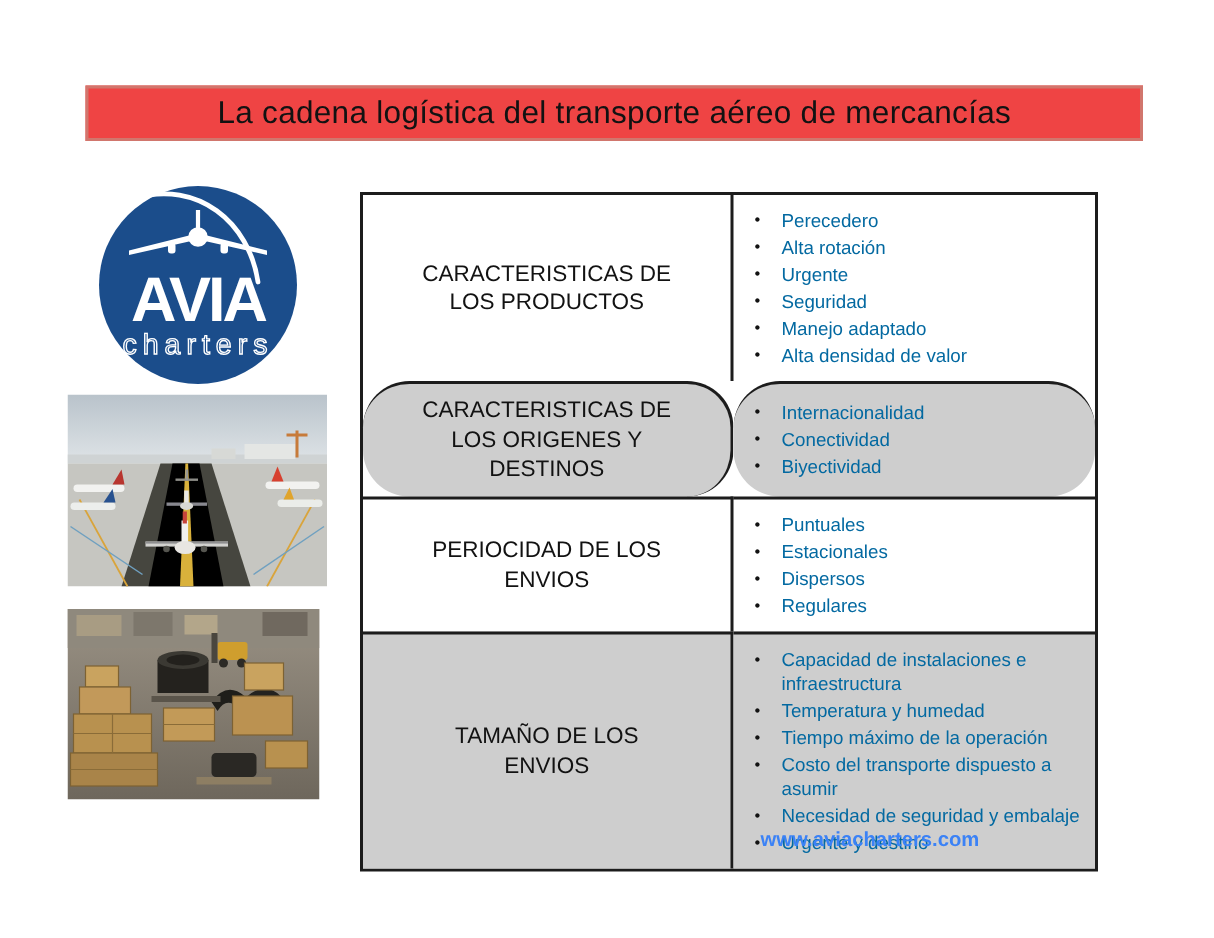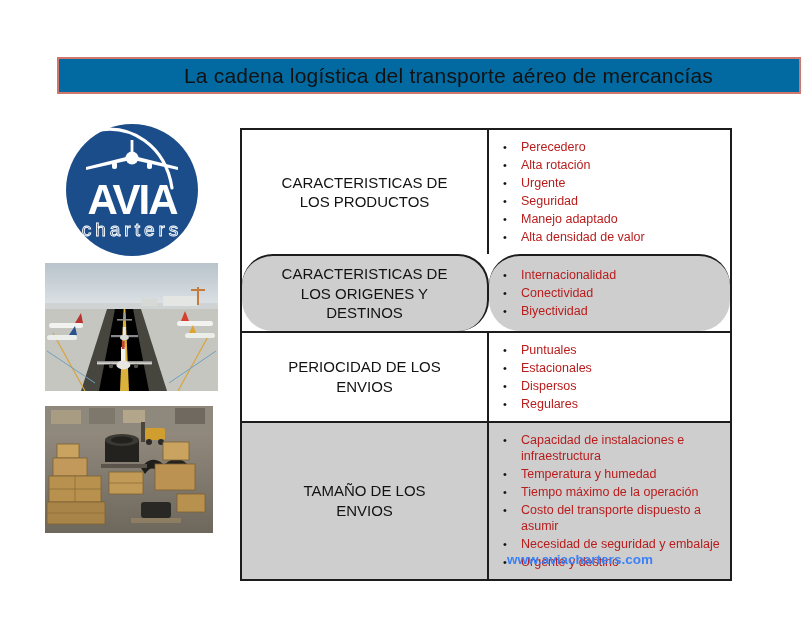--- a/index.html
+++ b/index.html
@@ -2,22 +2,22 @@
 <html><head>
 <meta charset="utf-8">
 <style>
   html,body{margin:0;padding:0;background:#ffffff;}
   body{font-family:"Liberation Sans", sans-serif;}
   .slide{position:relative;width:809px;height:625px;background:#ffffff;overflow:hidden;}
 
   
   .title-box{
     position:absolute;left:57px;top:57px;width:701px;height:33px;
-    border:2px solid #d1766d;background:#0369a1;
-    display:flex;align-items:center;justify-content:center;padding-left:39px;
+    border:2px solid #d1766d;background:#ef4444;
+    display:flex;align-items:center;justify-content:center;
   }
   .title-box span{font-size:21px;color:#121212;letter-spacing:.2px;}
 
   
   .logo{position:absolute;left:60px;top:118px;width:144px;height:140px;}
 
   
   .photo{position:absolute;display:block;}
   .photo1{left:45px;top:263px;width:173px;height:128px;}
   .photo2{left:45px;top:406px;width:168px;height:127px;}
@@ -37,21 +37,21 @@
     text-align:center;padding:8px 32px;
     font-size:15px;line-height:1.3;color:#121212;white-space:pre-wrap;
   }
   .cell.items{padding:7px 6px 7px 0;display:flex;align-items:center;}
   .cell.items ul{list-style:none;margin:0;padding:0;width:100%;}
   .cell.items li{display:flex;align-items:flex-start;margin:2px 0;}
   .cell.items .blt{
     flex:0 0 32px;text-align:center;font-size:11px;line-height:16px;color:#121212;
   }
   .cell.items .itx{
-    flex:1;font-size:12.5px;line-height:16px;color:#b91c1c;padding-right:4px;
+    flex:1;font-size:12.5px;line-height:16px;color:#0369a1;padding-right:4px;
   }
   .shaded .cell{background:#cecece;}
   .r1{min-height:110px;}
   .r2{min-height:57px;border-radius:31px;}
   .r3{min-height:70px;}
   .r4{min-height:141px;}
 
   
   .footer-link{
     position:absolute;left:455px;top:552px;width:250px;text-align:center;

